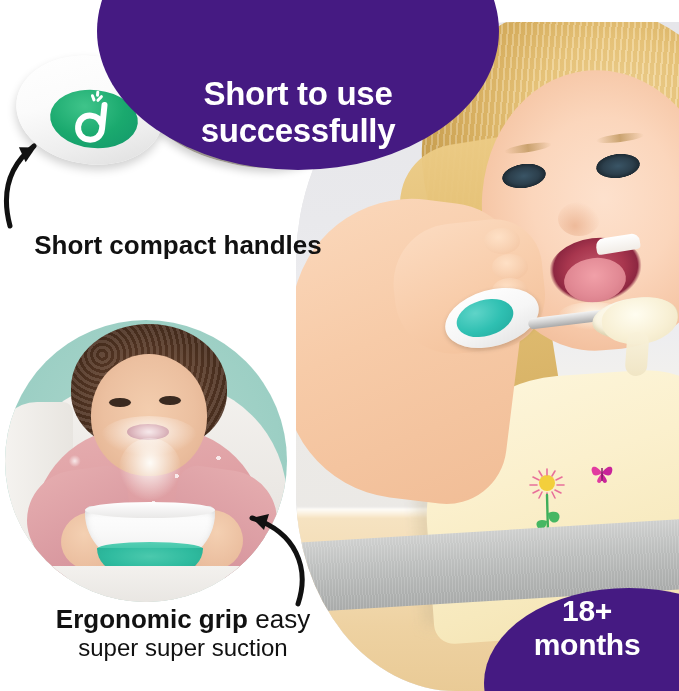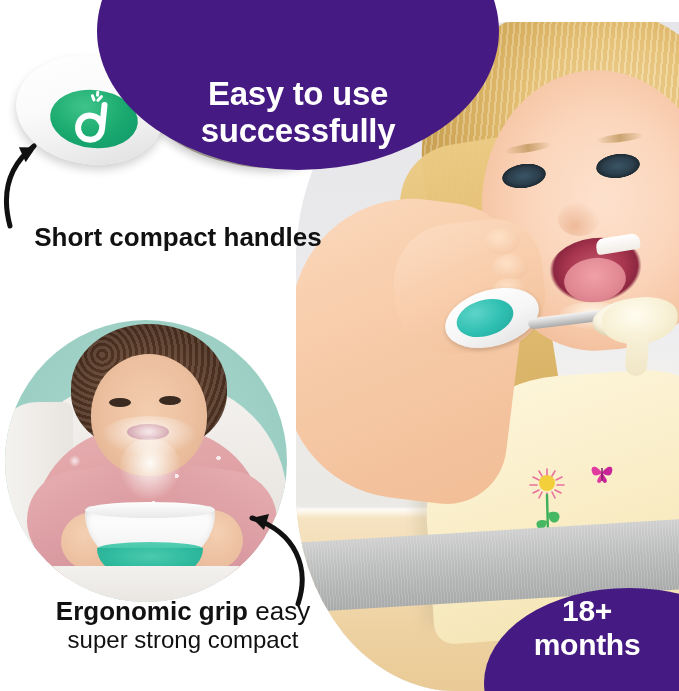--- a/index.html
+++ b/index.html
@@ -412,21 +412,21 @@
     border-radius:30px 30px 0 0;
   }
 
   
   .caption{
     position:absolute;
     text-align:center;
     color:#111111;
     line-height:1.16;
   }
-  .caption .l1{font-size:26px;display:block;}
+  .caption .l1{font-size:26px;display:block;margin-top:8px;}
   .caption .l2{font-size:24px;display:block;}
   .caption b{font-weight:bold;}
   .caption .reg{font-weight:normal;}
 
   .caption-handles{left:4px;top:222px;width:348px;}
   .caption-bowl{left:16px;top:596px;width:334px;}
 
   
   .arrow{position:absolute;}
   .arrow-handles{left:-4px;top:118px;width:112px;height:112px;}
@@ -516,21 +516,21 @@
     <div class="hs-neck"></div>
     <div class="hs-handle"></div>
     <div class="hs-logo"></div>
     <svg class="hs-logo-mark" viewBox="0 0 88 58">
       <path d="M53 14 C53 14 53 36 53 38 C53 46 47 50 41 50 C34 50 29 45 29 38 C29 31 34 26 41 26 C46 26 50 29 52 33" fill="none" stroke="#ffffff" stroke-width="6" stroke-linecap="round"></path>
       <path d="M46 10 L49 6 M42 10 L40 6 M45 5 L45 2" stroke="#ffffff" stroke-width="3" stroke-linecap="round"></path>
     </svg>
   </div>
 
   <div class="purple-top">
-    <div class="purple-top-text">Easy to use
+    <div class="purple-top-text">Short to use
 successfully</div>
   </div>
 
   <svg class="arrow arrow-handles" viewBox="0 0 112 112">
     <path d="M14 108 C6 78 10 50 38 28" fill="none" stroke="#111111" stroke-width="5" stroke-linecap="round"></path>
     <path d="M38 28 L22 33 L33 45 Z" fill="#111111" transform="rotate(18 34 34)"></path>
   </svg>
 
   <div class="caption caption-handles">
     <span class="l1"><b>Short compact handles</b></span>
@@ -562,20 +562,20 @@
     <div class="cp-tray"></div>
   </div>
 
   <svg class="arrow arrow-bowl" viewBox="0 0 110 112">
     <path d="M82 106 C94 70 80 34 36 20" fill="none" stroke="#111111" stroke-width="5" stroke-linecap="round"></path>
     <path d="M36 20 L53 16 L48 32 Z" fill="#111111"></path>
   </svg>
 
   <div class="caption caption-bowl">
     <span class="l1"><b>Ergonomic grip</b><span class="reg"> easy</span></span>
-    <span class="l2 reg">super strong compact</span>
+    <span class="l2 reg">super super suction</span>
   </div>
 
   <div class="purple-badge"></div>
   <div class="purple-badge-text">18+
 months</div>
 
 </div>
 
 </body></html>

